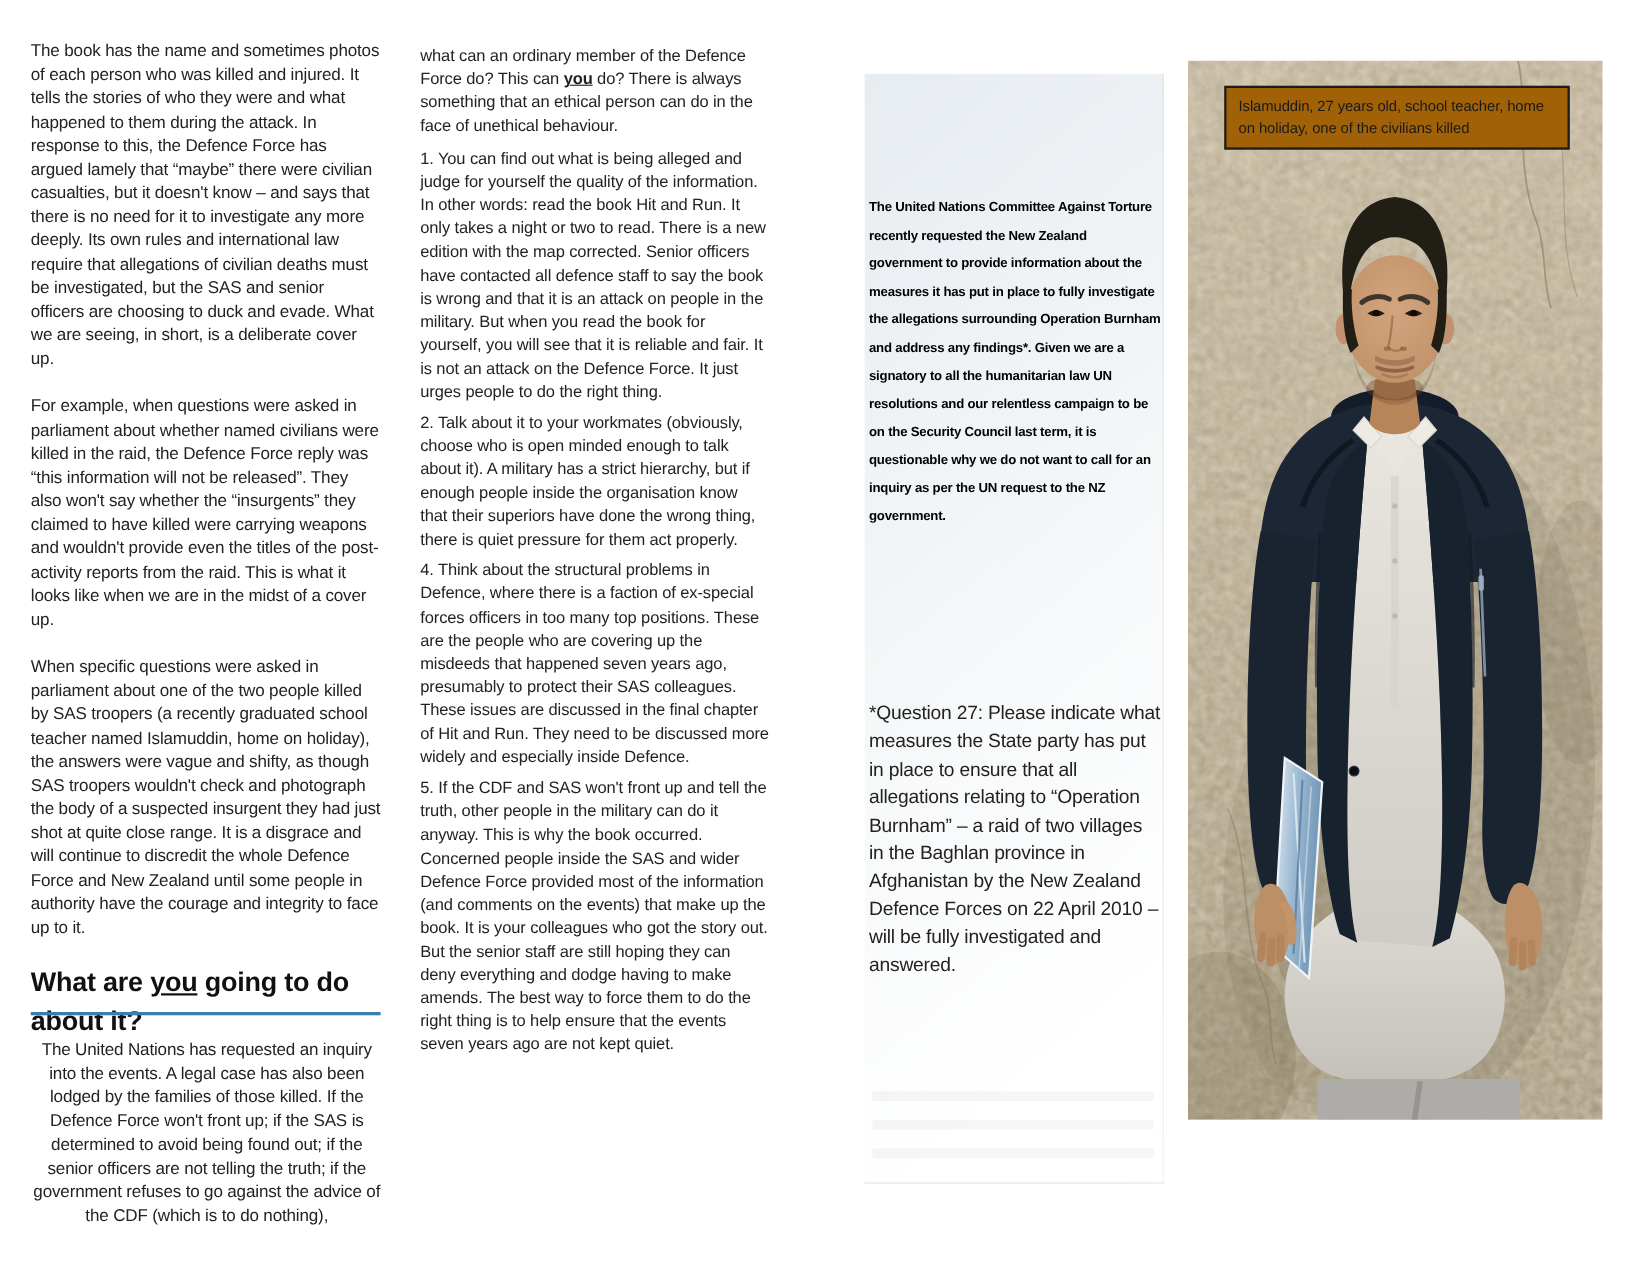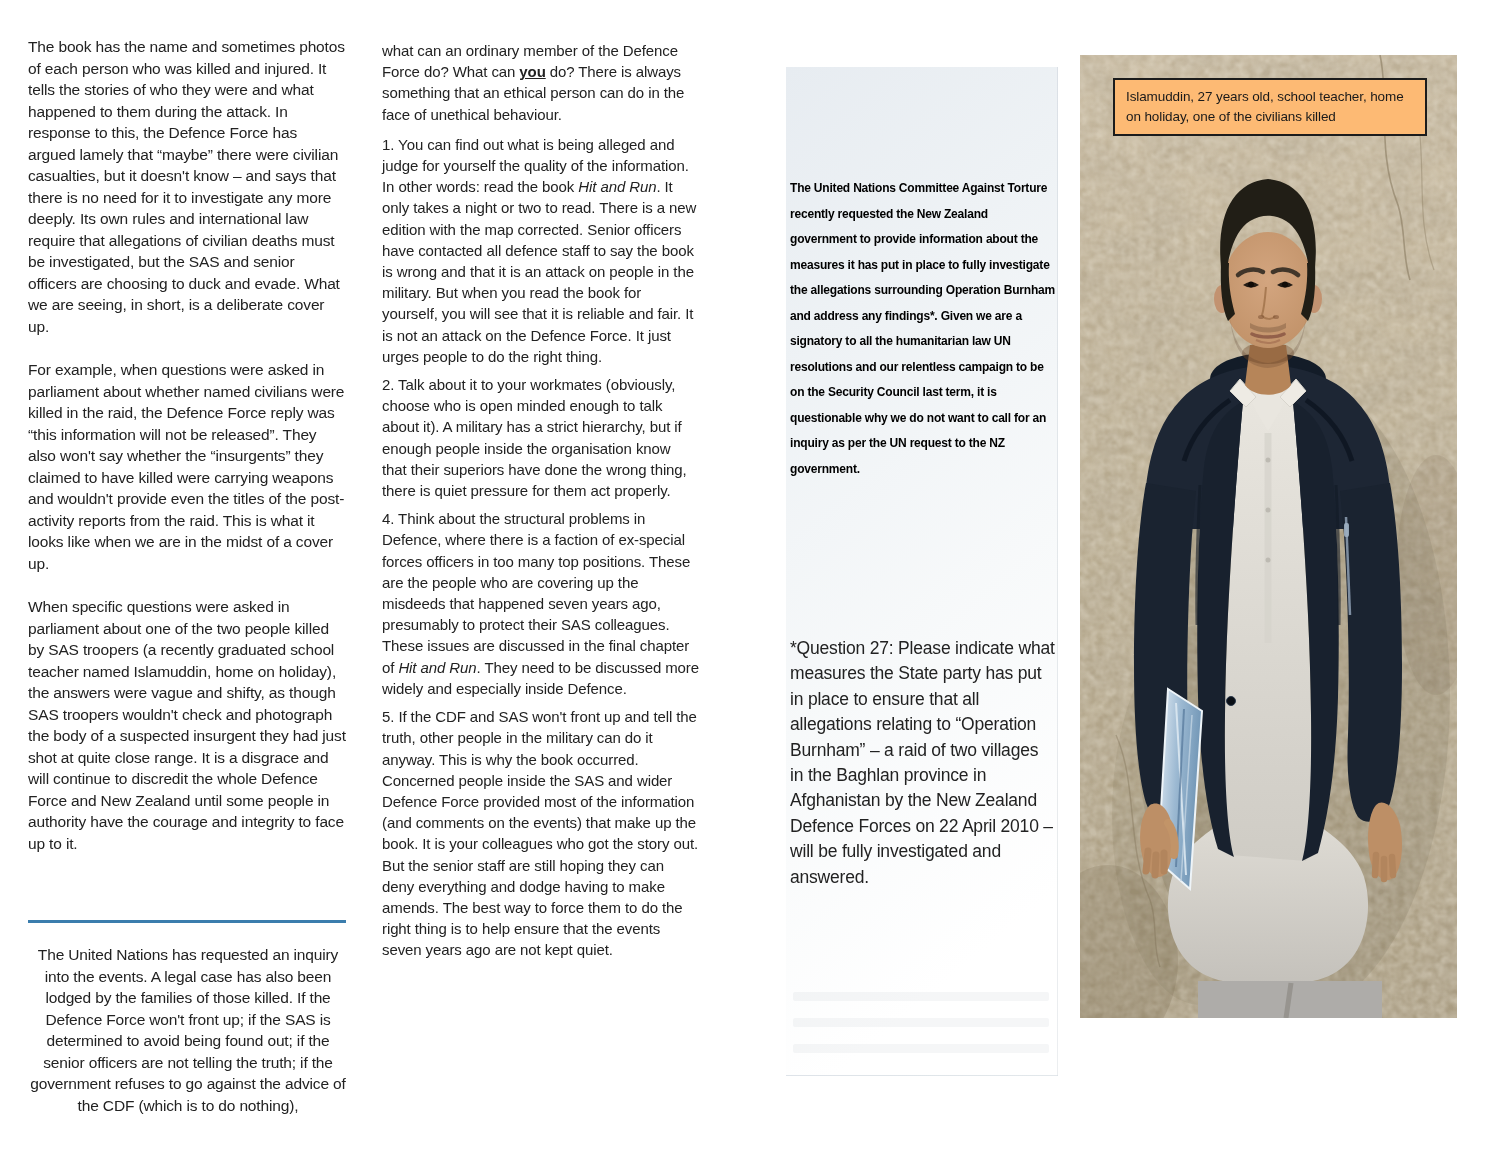--- a/index.html
+++ b/index.html
@@ -30,21 +30,21 @@
     position:absolute; left:28px; top:944px; width:320px;
     font-size:15.5px; line-height:21.5px; letter-spacing:-0.15px; color:#222;text-align:center;
   }
   
   .col2 {
     position:absolute; left:382px; top:40px; width:317px;
     font-size:15px; line-height:21.2px; letter-spacing:-0.1px; color:#222;
   }
   .col2 p { margin-bottom:7px; }
   .col2 p.intro { margin-bottom:9px; }
-  .ital { font-style:italic; }
+  .ital { }
   
   .callout-bg {
     position:absolute; left:786px; top:67px; width:272px; height:1009px;
     background:linear-gradient(140deg, #e7ecf1 0%, #eef2f5 25%, #f7f9fa 55%, #ffffff 85%);
     border-right:1px solid rgba(185,192,199,0.25);
     border-bottom:1px solid rgba(185,192,199,0.2);
   }
   .callout-bold {
     position:absolute; left:790px; top:176px; width:266px;
     font-size:12px; line-height:25.5px; font-weight:bold; color:#000;
@@ -59,40 +59,41 @@
     background:rgba(185,192,200,0.15); border-radius:2px;
   }
   
   .photo {
     position:absolute; left:1080px; top:55px; width:377px; height:963px;
     overflow:hidden;
   }
   .photo svg { display:block; width:377px; height:963px; }
   .photo-caption {
     position:absolute; left:33px; top:23px; width:314px;
-    background:#fdba74; border:2px solid #1c1c1c;
+    background:#a16207; border:2px solid #1c1c1c;
     padding:7px 11px 8px 11px;
     font-size:13.5px; line-height:19.5px; color:#1a1a1a; letter-spacing:-0.1px;
   }
 </style>
 </head>
 <body>
 
 <div class="page">
 
   <div class="col1">
     <p>The book has the name and sometimes photos of each person who was killed and injured. It tells the stories of who they were and what happened to them during the attack. In response to this, the Defence Force has argued lamely that “maybe” there were civilian casualties, but it doesn't know – and says that there is no need for it to investigate any more deeply. Its own rules and international law require that allegations of civilian deaths must be investigated, but the SAS and senior officers are choosing to duck and evade. What we are seeing, in short, is a deliberate cover up.</p>
     <p>For example, when questions were asked in parliament about whether named civilians were killed in the raid, the Defence Force reply was “this information will not be released”. They also won't say whether the “insurgents” they claimed to have killed were carrying weapons and wouldn't provide even the titles of the post-activity reports from the raid. This is what it looks like when we are in the midst of a cover up.</p>
     <p>When specific questions were asked in parliament about one of the two people killed by SAS troopers (a recently graduated school teacher named Islamuddin, home on holiday), the answers were vague and shifty, as though SAS troopers wouldn't check and photograph the body of a suspected insurgent they had just shot at quite close range. It is a disgrace and will continue to discredit the whole Defence Force and New Zealand until some people in authority have the courage and integrity to face up to it.</p>
+    <div class="heading"><span>What are </span><span class="uline">you</span><span> going to do about it?</span></div>
   </div>
   <div class="rule-blue"></div>
   <div class="col1-tail">The United Nations has requested an inquiry into the events. A legal case has also been lodged by the families of those killed. If the Defence Force won't front up; if the SAS is determined to avoid being found out; if the senior officers are not telling the truth; if the government refuses to go against the advice of the CDF (which is to do nothing),</div>
 
   <div class="col2">
-    <p class="intro"><span>what can an ordinary member of the Defence Force do? What can </span><span class="uline">you</span><span> do? There is always something that an ethical person can do in the face of unethical behaviour.</span></p>
+    <p class="intro"><span>what can an ordinary member of the Defence Force do? This can </span><span class="uline">you</span><span> do? There is always something that an ethical person can do in the face of unethical behaviour.</span></p>
     <p><span>1. You can find out what is being alleged and judge for yourself the quality of the information. In other words: read the book </span><span class="ital">Hit and Run</span><span>. It only takes a night or two to read. There is a new edition with the map corrected. Senior officers have contacted all defence staff to say the book is wrong and that it is an attack on people in the military. But when you read the book for yourself, you will see that it is reliable and fair. It is not an attack on the Defence Force. It just urges people to do the right thing.</span></p>
     <p>2. Talk about it to your workmates (obviously, choose who is open minded enough to talk about it). A military has a strict hierarchy, but if enough people inside the organisation know that their superiors have done the wrong thing, there is quiet pressure for them act properly.</p>
     <p><span>4. Think about the structural problems in Defence, where there is a faction of ex-special forces officers in too many top positions. These are the people who are covering up the misdeeds that happened seven years ago, presumably to protect their SAS colleagues. These issues are discussed in the final chapter of </span><span class="ital">Hit and Run</span><span>. They need to be discussed more widely and especially inside Defence.</span></p>
     <p>5. If the CDF and SAS won't front up and tell the truth, other people in the military can do it anyway. This is why the book occurred. Concerned people inside the SAS and wider Defence Force provided most of the information (and comments on the events) that make up the book. It is your colleagues who got the story out. But the senior staff are still hoping they can deny everything and dodge having to make amends. The best way to force them to do the right thing is to help ensure that the events seven years ago are not kept quiet.</p>
   </div>
 
   <div class="callout-bg"></div>
   <div class="callout-bold">The United Nations Committee Against Torture recently requested the New Zealand government to provide information about the measures it has put in place to fully investigate the allegations surrounding Operation Burnham and address any findings*. Given we are a signatory to all the humanitarian law UN resolutions and our relentless campaign to be on the Security Council last term, it is questionable why we do not want to call for an inquiry as per the UN request to the NZ government.</div>
   <div class="callout-note">*Question 27: Please indicate what measures the State party has put in place to ensure that all allegations relating to “Operation Burnham” – a raid of two villages in the Baghlan province in Afghanistan by the New Zealand Defence Forces on 22 April 2010 – will be fully investigated and answered.</div>
   <div class="ghost-row" style="top:992px;"></div>

